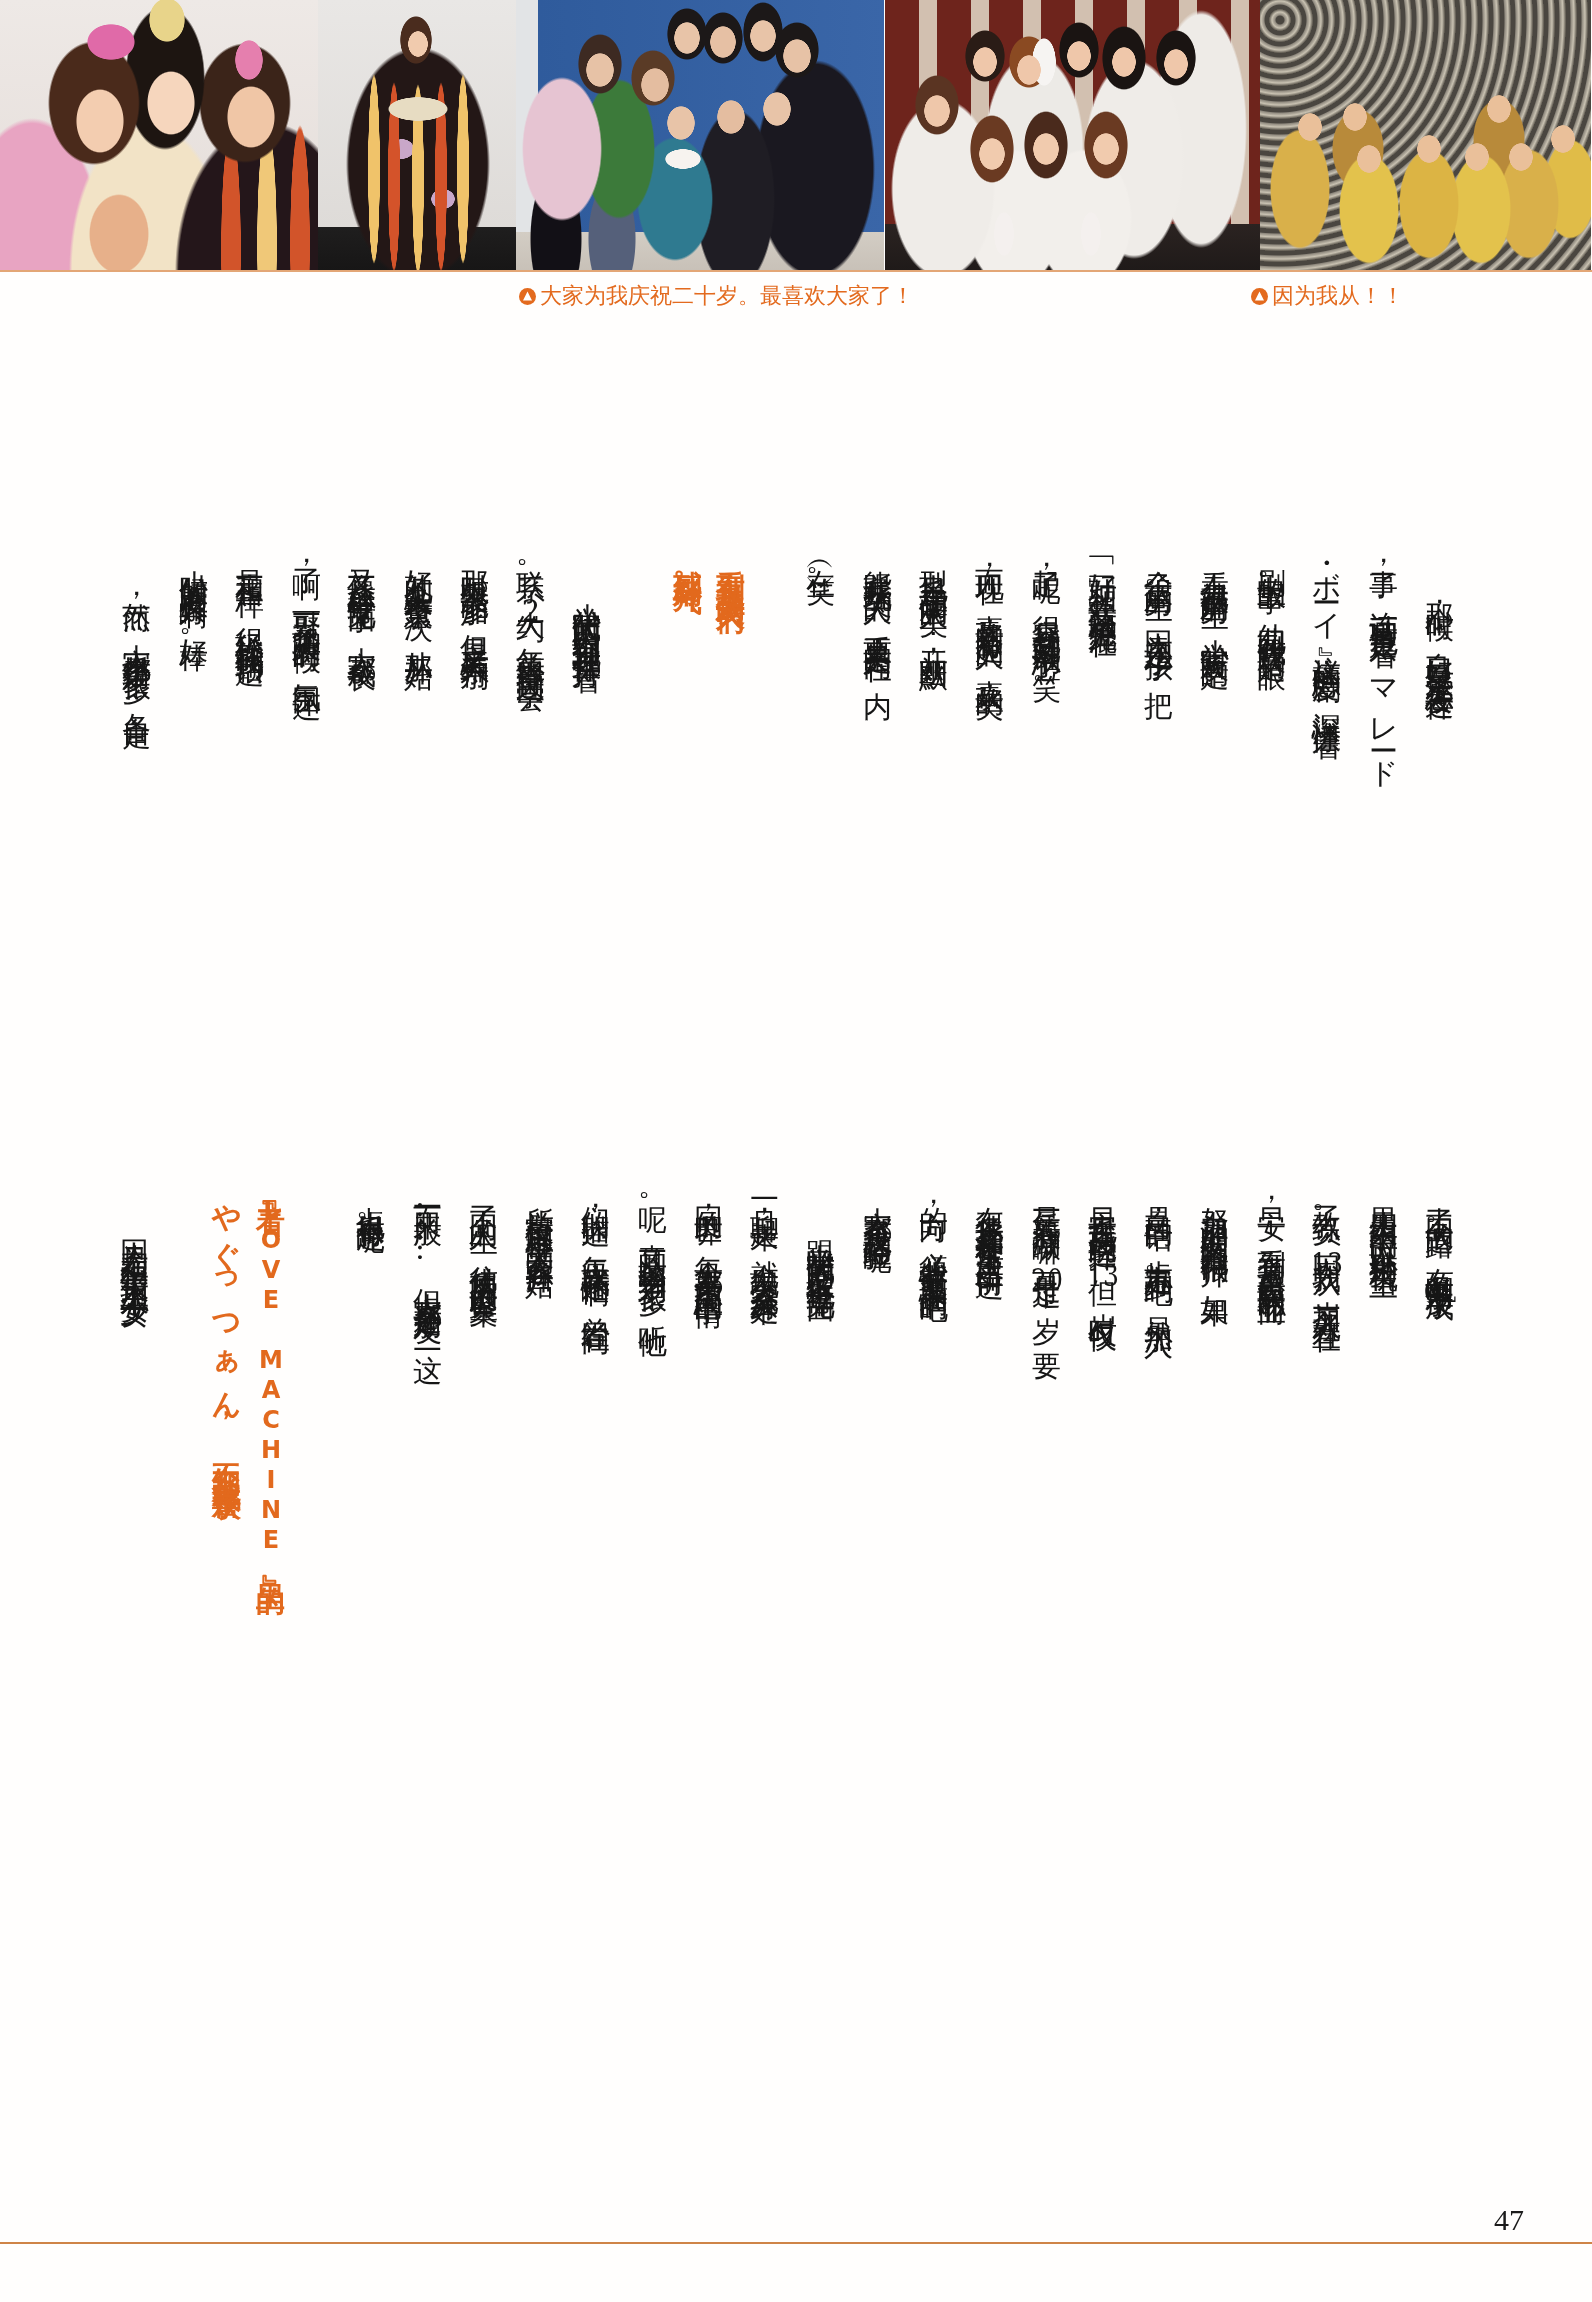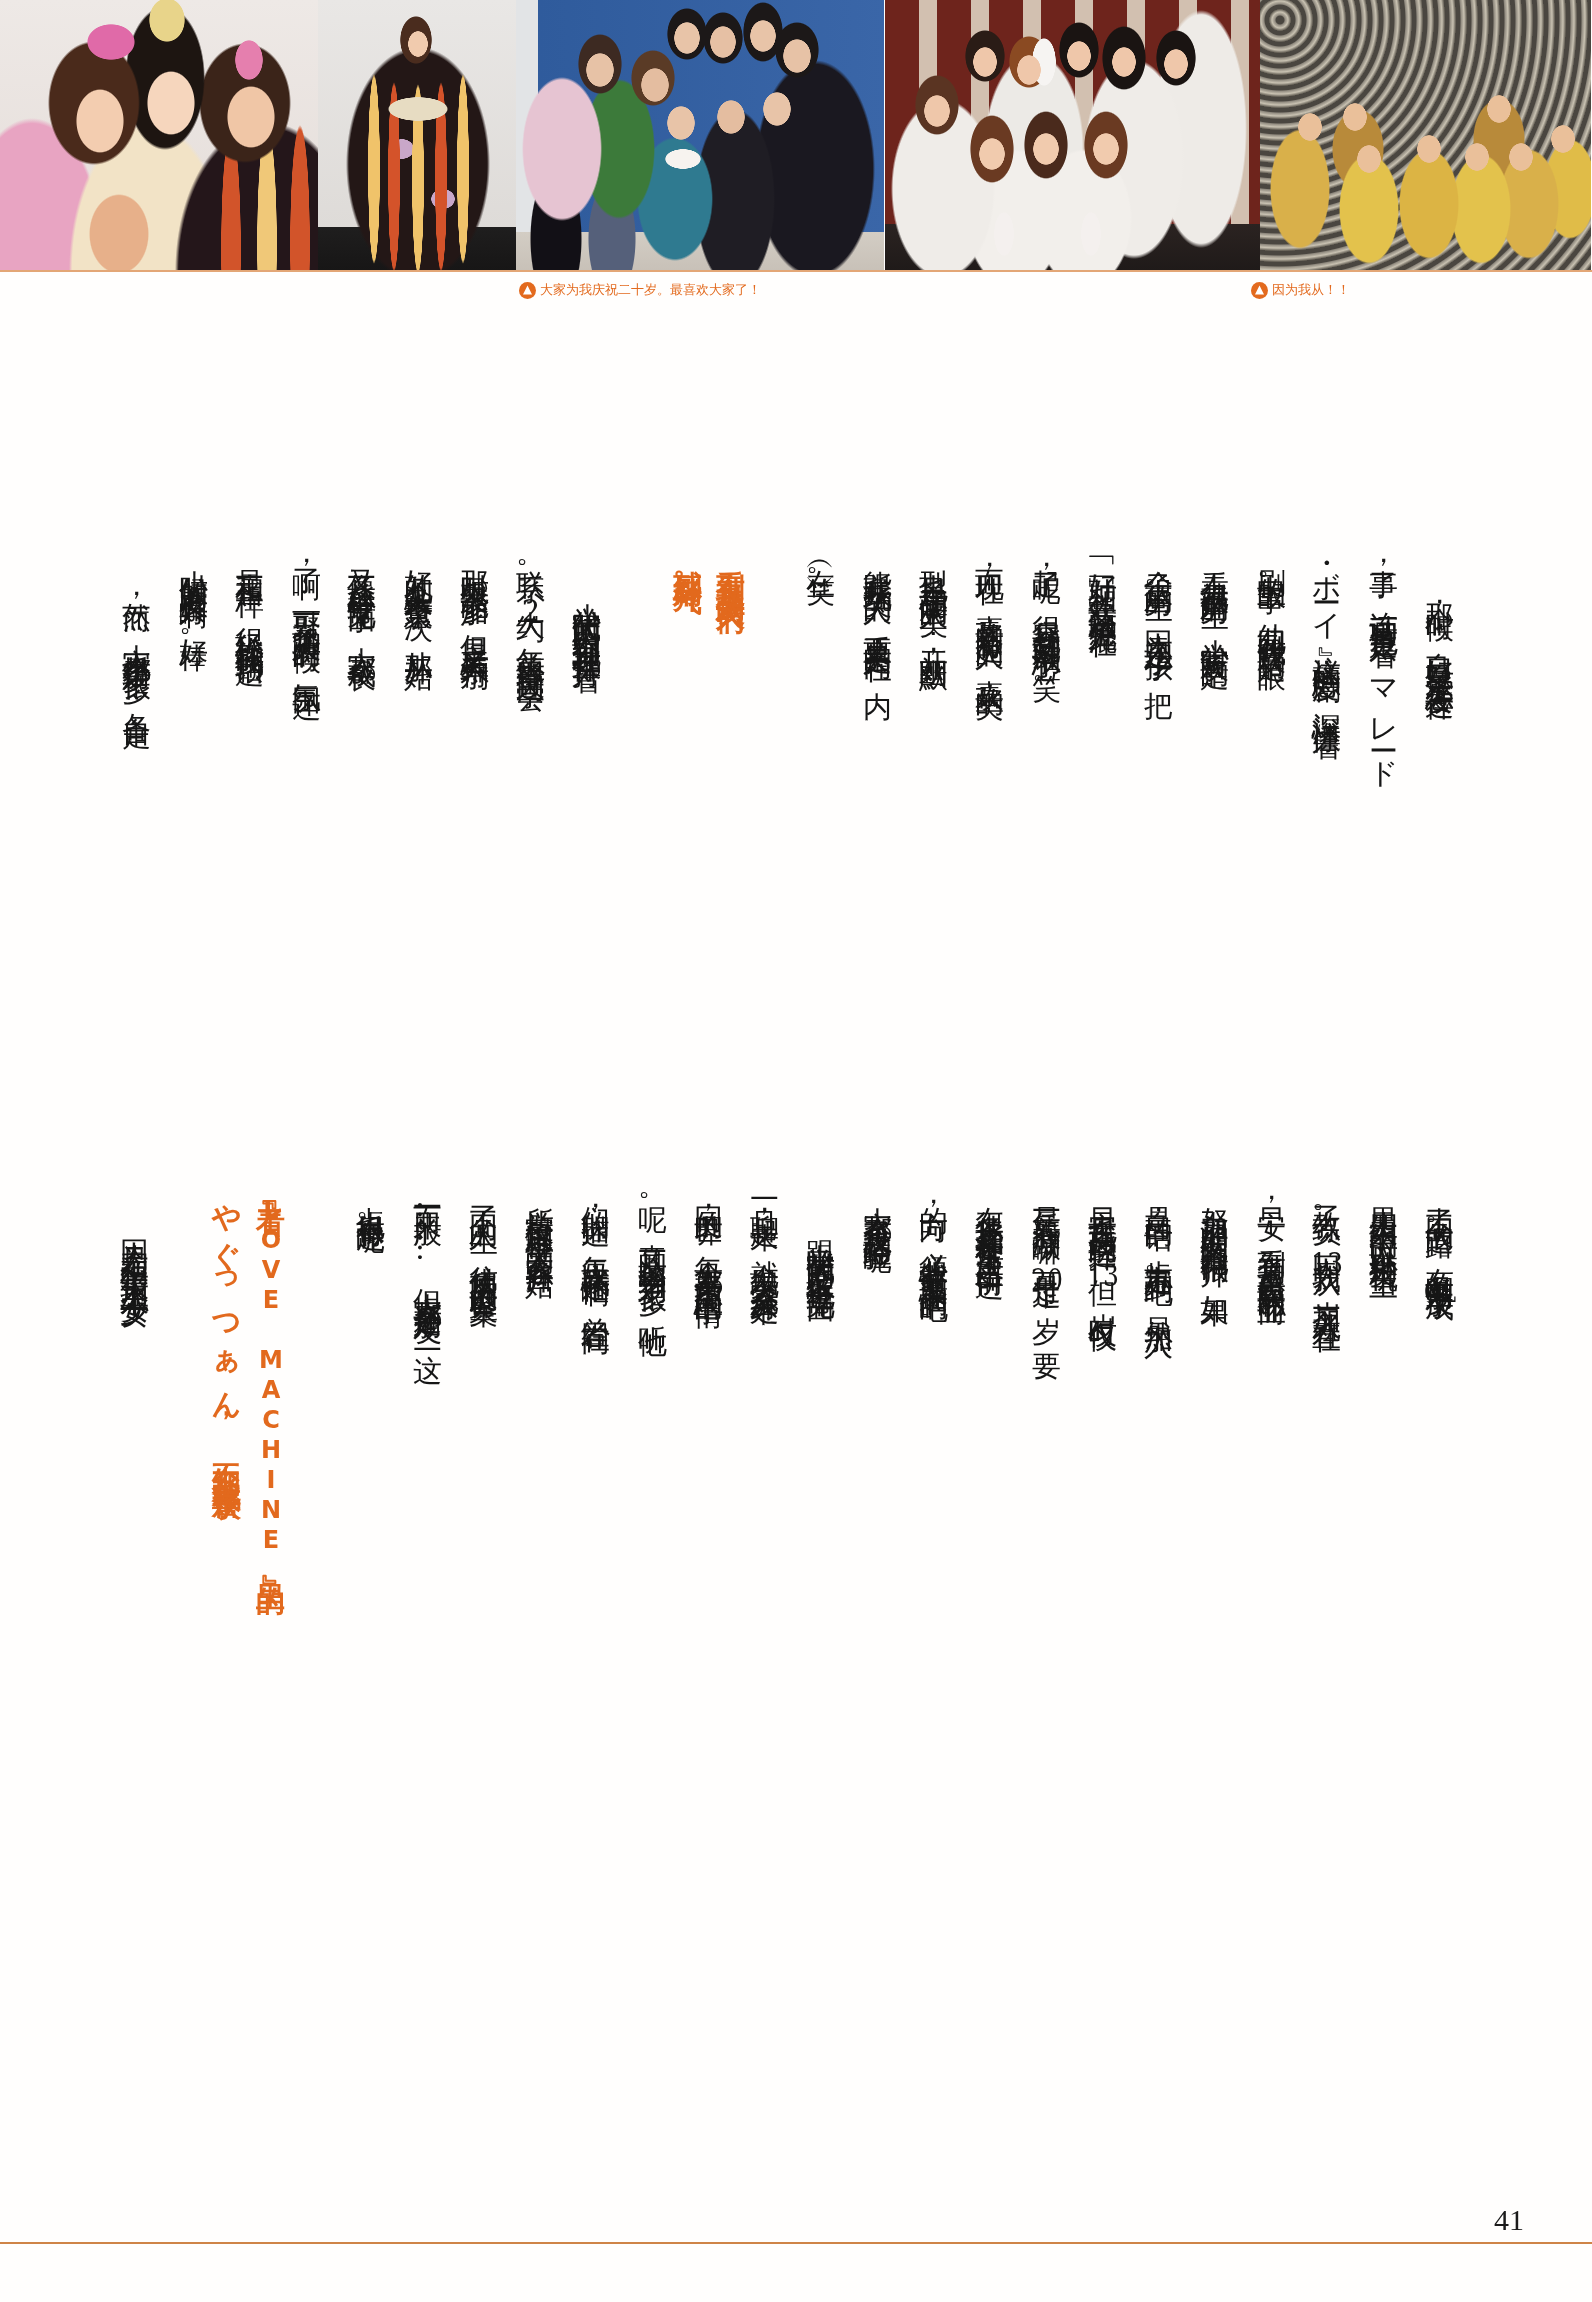--- a/index.html
+++ b/index.html
@@ -9,24 +9,24 @@
     height: 2302px;
     overflow: hidden;
     background: #fffefd;
     font-family: "DejaVu Serif", "Liberation Serif", serif;
   }
   
   .photo-strip { position: absolute; left: 0; top: 0; width: 1592px; height: 270px; }
   .photo { position: absolute; top: 0; height: 270px; overflow: hidden; }
   .strip-rule { position: absolute; left: 0; top: 270px; width: 1592px; height: 2px; background: #e3a676; }
   .caption {
-    position: absolute; top: 278px; height: 24px;
+    position: absolute; top: 284px; height: 24px;
     display: flex; align-items: center; gap: 4px;
     font-family: "DejaVu Sans", "Liberation Sans", sans-serif;
-    font-size: 13px; color: #e36a1e; white-space: nowrap;
+    font-size: 22px; color: #e36a1e; white-space: nowrap;
   }
   .caption-icon { width: 17px; height: 17px; display: inline-block; }
   .caption-icon svg { display: block; width: 17px; height: 17px; }
 
   
   .vcol {
     position: absolute;
     width: 30px;
     writing-mode: vertical-rl;
     white-space: nowrap;
@@ -257,17 +257,17 @@
     <div class="vcol" style="left:356px;top:1184px;">点也很有趣呢。</div>
 
     <div class="vcol heading" style="left:256px;top:1184px;">
       <span>看了『</span><span class="upright-latin">LOVE MACHINE</span><span>』里的</span>
     </div>
     <div class="vcol heading" style="left:212px;top:1184px;">やぐっつぁん，不知不觉就很喜欢了</div>
 
     <div class="vcol" style="left:120px;top:1217px;">因为是在初中二年级末加入早安少女</div>
   </div>
 
-  <div class="page-number">41</div>
+  <div class="page-number">47</div>
   <div class="bottom-rule"></div>
 
 </div>
 
 
 </body></html>

